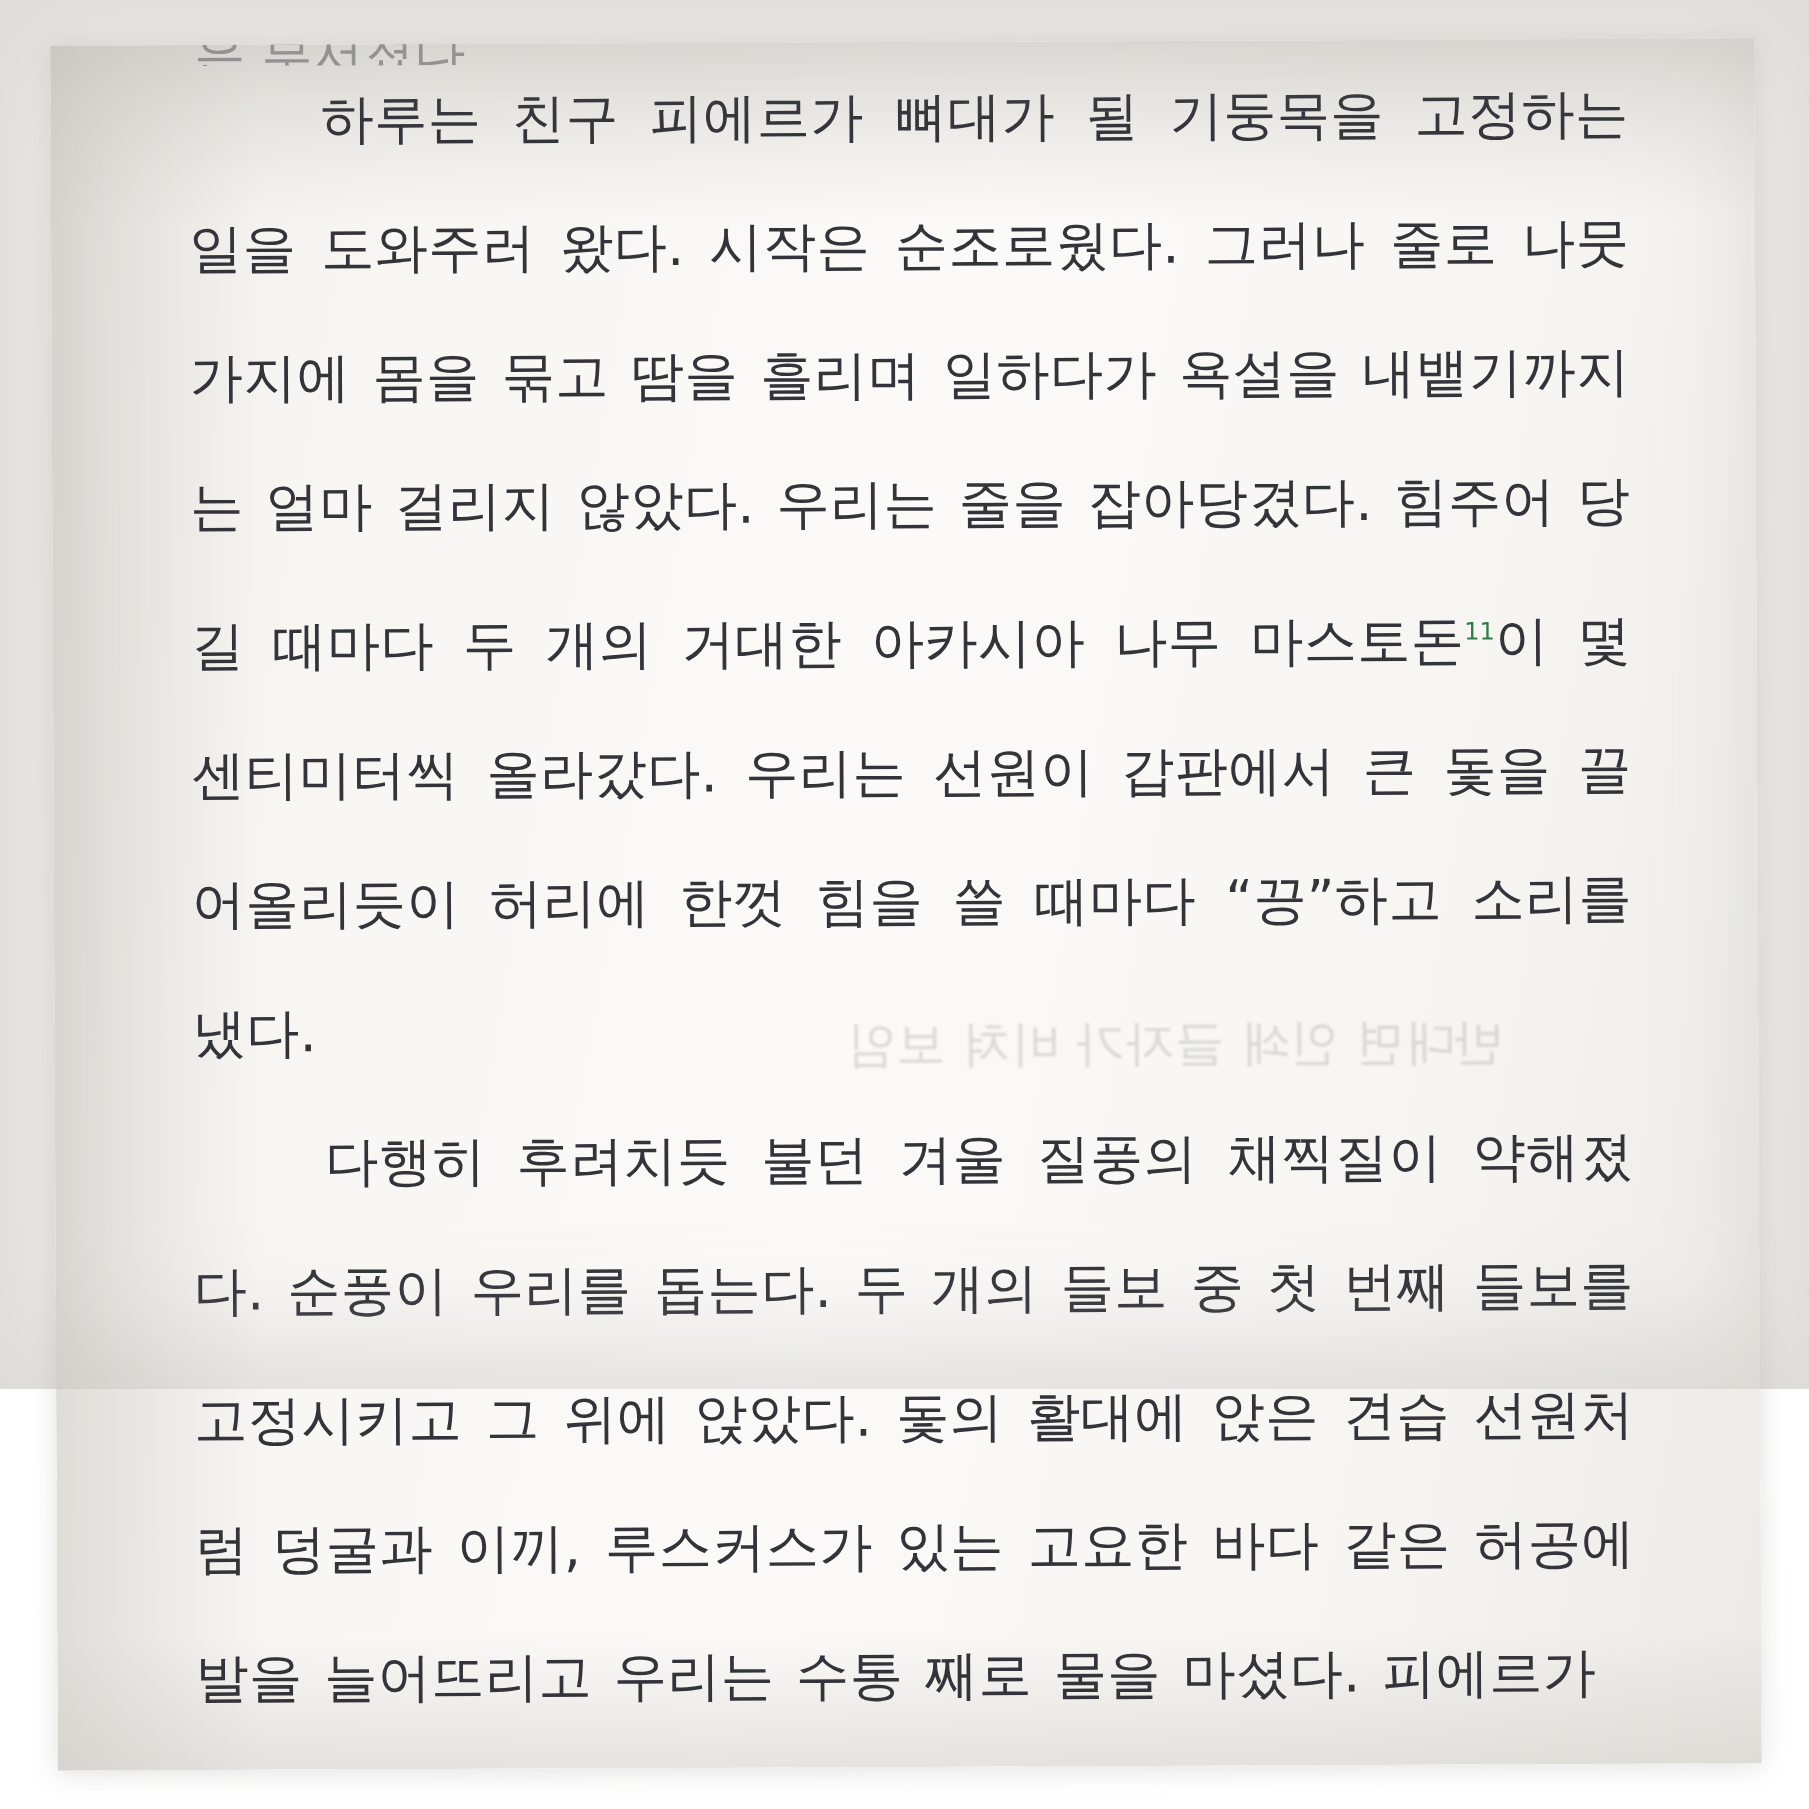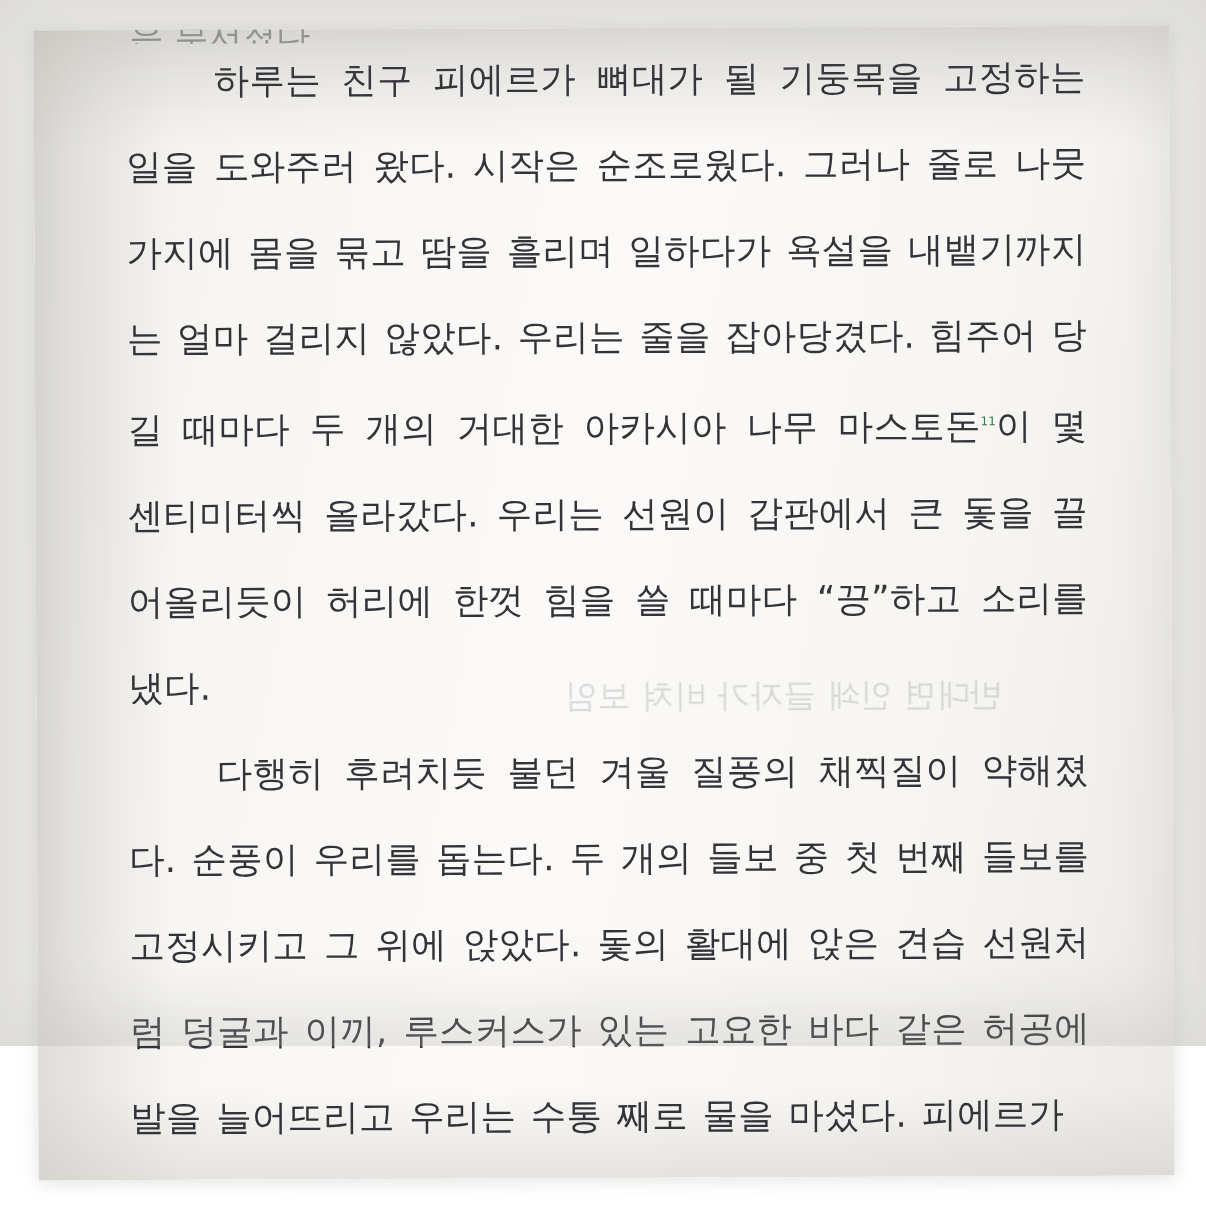--- a/index.html
+++ b/index.html
@@ -11,21 +11,21 @@
     width: 1206px;
     height: 1206px;
     overflow: hidden;
     font-family: "Liberation Sans", sans-serif;
   }
 
   
   #photo-frame {
     position: relative;
     width: 1206px;
-    height: 1046px;
+    height: 926px;
     background: #f3f2ef;
   }
 
   
   #photo-frame::after {
     content: "";
     position: absolute;
     inset: 0;
     pointer-events: none;
     box-shadow: inset 0 0 70px 30px rgba(180,178,172,0.35);
@@ -102,21 +102,21 @@
     overflow: hidden;
     color: #4a4c52;
     font-family: "DejaVu Sans", "Liberation Sans", sans-serif;
     font-size: 34px;
     opacity: 0.55;
     white-space: nowrap;
   }
 
   
   .footnote-marker {
-    font-size: 12px;
+    font-size: 16px;
     vertical-align: super;
     color: #2f7d46;
     font-family: "DejaVu Sans", "Liberation Sans", sans-serif;
     letter-spacing: 0;
   }
 
   
   #show-through {
     position: absolute;
     left: 176px;

